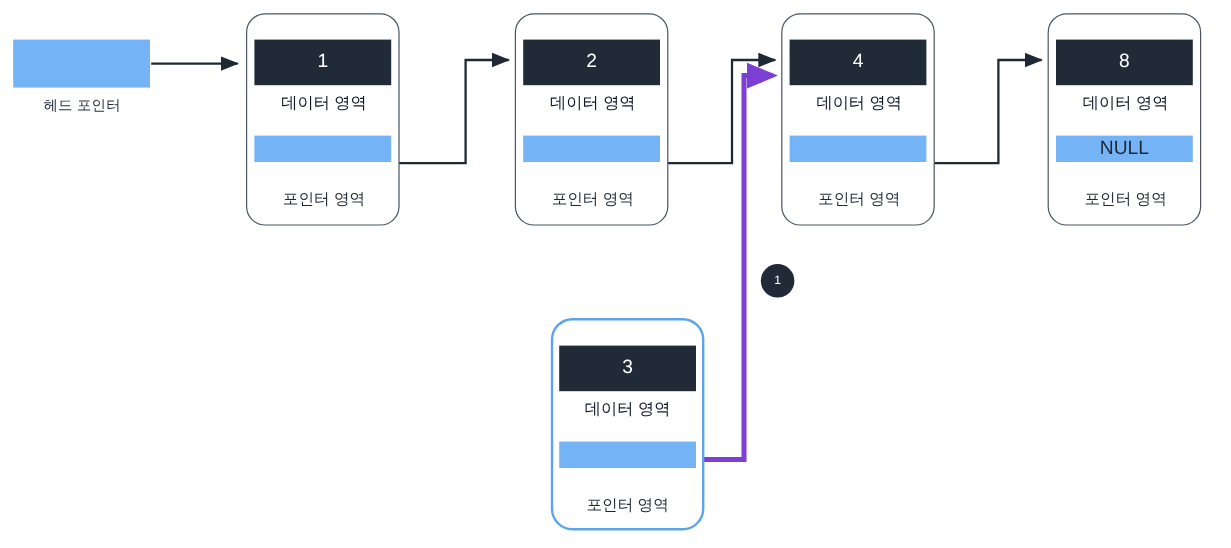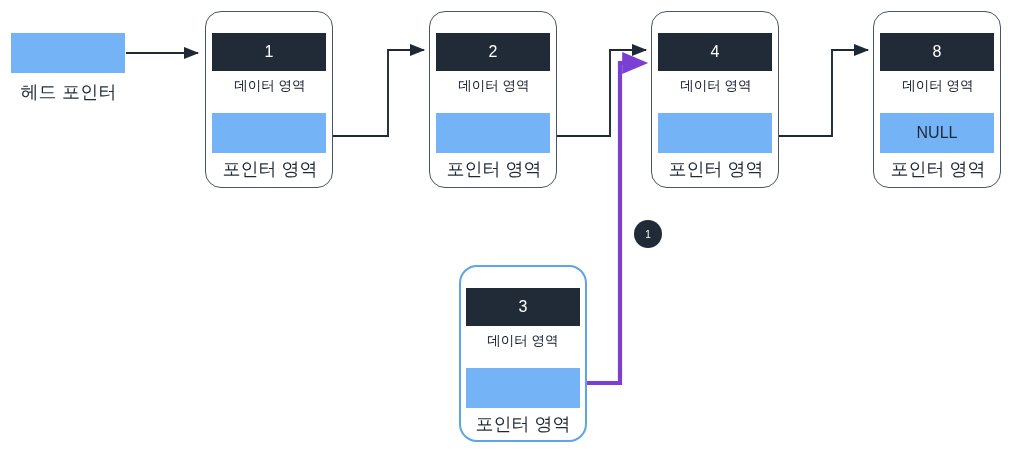--- a/index.html
+++ b/index.html
@@ -34,21 +34,21 @@
     width: 114px;
     height: 40px;
     background: #74b3f5;
   }
   .head-label {
     position: absolute;
     left: 0px;
     top: 80px;
     width: 137px;
     text-align: center;
-    font-size: 18px;
+    font-size: 12px;
     color: #1f2936;
     letter-spacing: 0.2px;
   }
 
   
   .node {
     position: absolute;
     width: 128px;
     height: 177px;
     box-sizing: border-box;
@@ -87,39 +87,39 @@
     text-align: center;
     font-size: 13.5px;
     color: #0f172a;
   }
   .node.selected .data-caption { width: 124px; }
   .node .ptr-box {
     position: absolute;
     left: 6px;
     top: 101px;
     width: 114px;
-    height: 40px;
+    height: 22px;
     background: #74b3f5;
     display: flex;
     align-items: center;
     justify-content: center;
   }
   .node.selected .ptr-box { left: 5px; }
   .node .ptr-null {
     color: #1f2936;
     font-size: 16px;
     line-height: 1;
   }
   .node .ptr-caption {
     position: absolute;
     left: 0;
     top: 145px;
     width: 128px;
     text-align: center;
-    font-size: 18px;
+    font-size: 13px;
     color: #1f2936;
   }
   .node.selected .ptr-caption { width: 124px; }
 
   
   .step-badge {
     position: absolute;
     width: 28px;
     height: 28px;
     border-radius: 50%;

